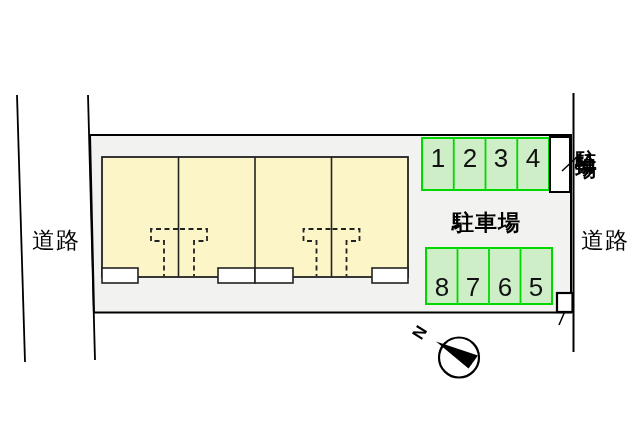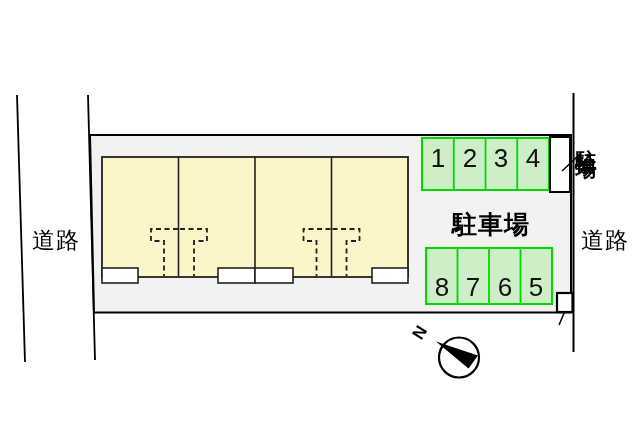--- a/index.html
+++ b/index.html
@@ -3,21 +3,21 @@
 <meta charset="utf-8">
 <style>
   html,body{margin:0;padding:0;background:#ffffff;}
   #stage{
     position:relative;width:640px;height:427px;background:#fff;overflow:hidden;
     font-family:"Liberation Sans","DejaVu Sans",sans-serif;color:#000;
   }
   #plan-svg{position:absolute;left:0;top:0;}
   .lbl{position:absolute;white-space:nowrap;color:#000;}
   .road-lbl{font-size:23px;font-weight:400;letter-spacing:1px;}
-  .area-lbl{font-size:25px;font-weight:600;letter-spacing:1px;}
+  .area-lbl{font-size:22px;font-weight:600;letter-spacing:1px;}
   .vert-lbl{font-size:21px;font-weight:600;writing-mode:vertical-rl;text-orientation:upright;letter-spacing:5px;line-height:1;}
   .north-lbl{font-size:17px;font-weight:700;transform:rotate(-58deg);}
   .spot{position:absolute;font-size:26px;font-weight:400;color:#111;transform:translate(-50%,-50%);}
   
   .plot-fill{fill:var(--plot-fill,#f2f2f0);}
   .building-fill{fill:var(--building-fill,#fbf5c8);}
   .green-cell{fill:var(--parking-fill,#cdeec6);stroke:var(--parking-border,#00d800);}
   .green-div{stroke:var(--parking-border,#00d800);}
   .ink{stroke:#000;}
   .ink2{stroke:#222;}

